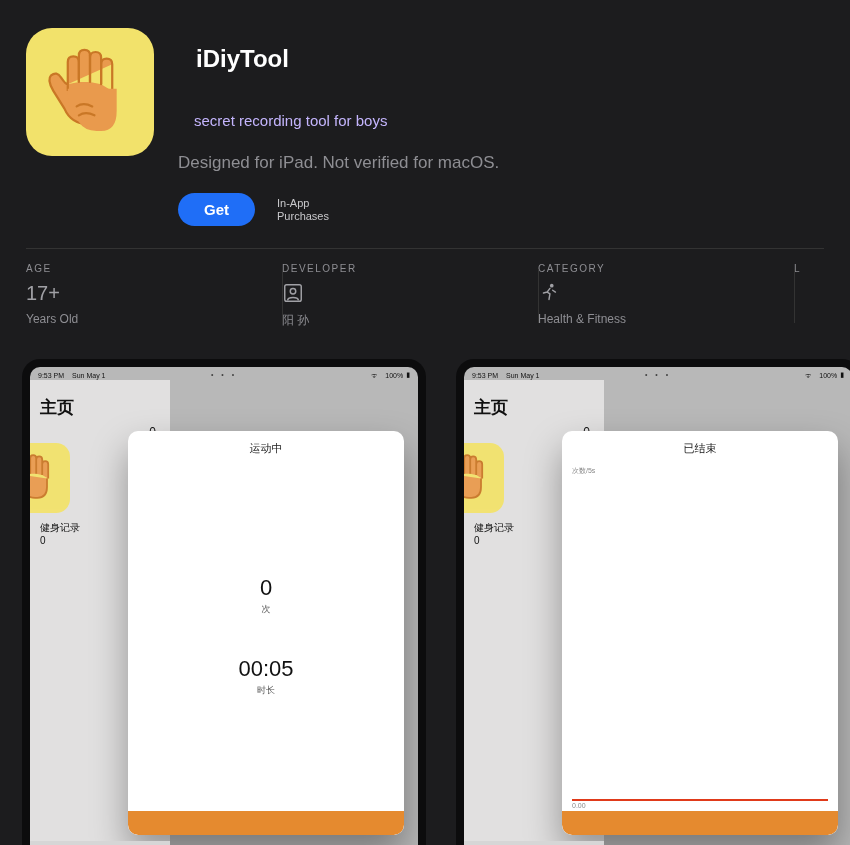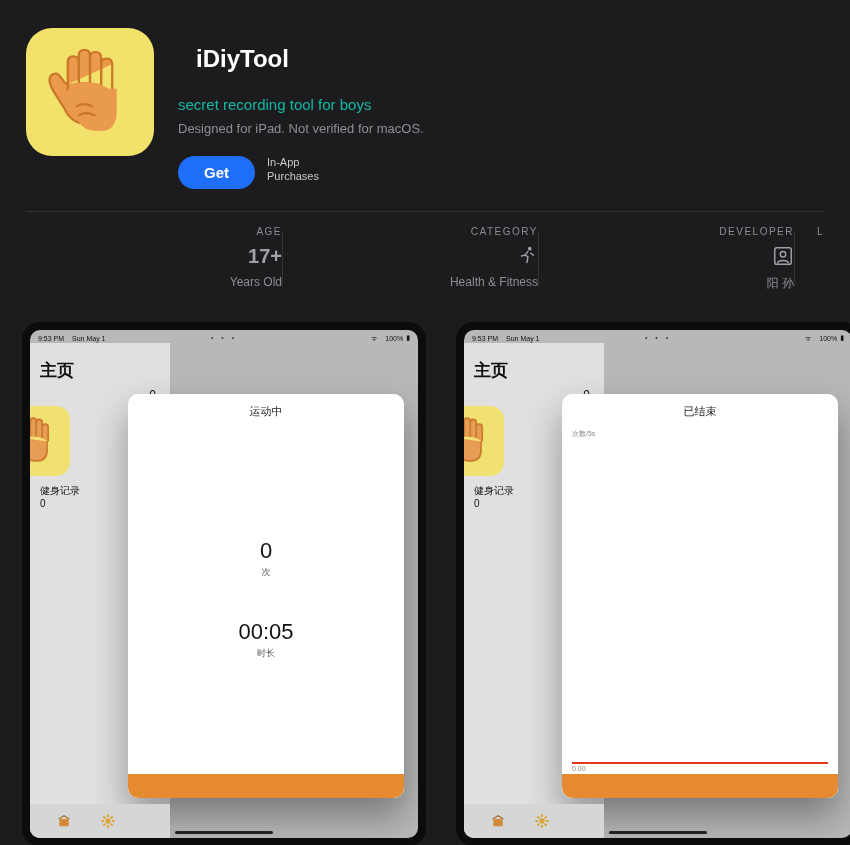--- a/index.html
+++ b/index.html
@@ -21,34 +21,34 @@
   html,body{margin:0;padding:0;background:var(--bg);color:var(--text);font-family:-apple-system,Segoe UI,Helvetica,Arial,sans-serif;width:850px;height:845px;overflow:hidden}
   
   .header{display:flex;gap:24px;padding:28px 26px 22px 26px}
   .app-icon{
     width:128px;height:128px;border-radius:26px;background:var(--icon-yellow);
     display:flex;align-items:center;justify-content:center;flex:0 0 auto;
   }
   .app-icon svg{width:90px;height:100px}
   .header-meta{display:flex;flex-direction:column;gap:6px}
   .app-title{font-size:24px;font-weight:700;margin:18px;line-height:1.1}
-  .app-sub{font-size:15px;color:#14b8a6;margin:0}
-  .app-note{font-size:13px;color:var(--muted);margin:2px 0 14px 0}
-  .get-row{display:flex;gap:12px}
+  .app-sub{font-size:15px;color:#c4b5fd;margin:16px}
+  .app-note{font-size:17px;color:var(--muted);margin:2px 0 14px 0}
+  .get-row{display:flex;align-items:center;gap:22px}
   .get-btn{
     background:var(--accent);border:none;color:#fff;font-weight:700;font-size:15px;
     padding:8px 26px;border-radius:18px;cursor:pointer;
   }
   .iap{font-size:11px;line-height:1.2;color:#c9c9cc}
   
   .strip{border-top:1px solid var(--hr);display:flex;align-items:stretch;padding:14px 0 22px 0;margin:0 26px}
-  .cell{flex:1;display:flex;flex-direction:column;align-items:flex-end;gap:6px;position:relative;min-width:0}
+  .cell{flex:1;display:flex;flex-direction:column;align-items:flex-start;gap:6px;position:relative;min-width:0}
   .cell+.cell::before{content:"";position:absolute;left:0;top:6px;bottom:6px;width:1px;background:var(--hr)}
   .cell .k{font-size:10px;letter-spacing:1.5px;color:var(--muted);text-transform:uppercase}
-  .cell .v{font-size:20px;font-weight:700;color:#a0a0a5;display:flex;align-items:center;gap:6px;height:26px}
+  .cell .v{font-size:20px;font-weight:400;color:#a0a0a5;display:flex;align-items:center;gap:6px;height:26px}
   .cell .s{font-size:12px;color:var(--muted)}
   .cell.trail{flex:0 0 30px}
   .person-icon,.runner-icon{width:22px;height:22px;fill:none;stroke:#a0a0a5;stroke-width:1.6}
   
   .shots{display:flex;gap:30px;padding:8px 22px 0 22px}
   .ipad{
     background:var(--ipad-frame);border-radius:18px;width:404px;height:524px;padding:8px;box-sizing:border-box;
     position:relative;overflow:hidden;flex:0 0 auto;
   }
   .screen{
@@ -137,39 +137,39 @@
   </div>
 </div>
 
 <div class="strip">
   <div class="cell">
     <div class="k">AGE</div>
     <div class="v">17+</div>
     <div class="s">Years Old</div>
   </div>
   <div class="cell">
-    <div class="k">CATEGORY</div>
-    <div class="v">
-      <svg class="runner-icon" viewBox="0 0 24 24">
-          <circle cx="15" cy="4" r="2" fill="#a0a0a5" stroke="none"></circle>
-          <path d="M13 7l-3 4 3 2 -1 6 M10 11l-4 1 M16 9l3 2" stroke-linecap="round"></path>
-        </svg>
-    </div>
-    <div class="s">Health &amp; Fitness</div>
-  </div>
-  <div class="cell">
     <div class="k">DEVELOPER</div>
     <div class="v">
       <svg class="person-icon" viewBox="0 0 24 24">
           <rect x="3" y="3" width="18" height="18" rx="2"></rect>
           <circle cx="12" cy="10" r="3"></circle>
           <path d="M6 20c1-4 11-4 12 0"></path>
         </svg>
     </div>
     <div class="s">阳 孙</div>
+  </div>
+  <div class="cell">
+    <div class="k">CATEGORY</div>
+    <div class="v">
+      <svg class="runner-icon" viewBox="0 0 24 24">
+          <circle cx="15" cy="4" r="2" fill="#a0a0a5" stroke="none"></circle>
+          <path d="M13 7l-3 4 3 2 -1 6 M10 11l-4 1 M16 9l3 2" stroke-linecap="round"></path>
+        </svg>
+    </div>
+    <div class="s">Health &amp; Fitness</div>
   </div>
   <div class="cell trail">
     <div class="k">L</div>
   </div>
 </div>
 
 <div class="shots">
 
   <div class="ipad">
     <div class="screen">

